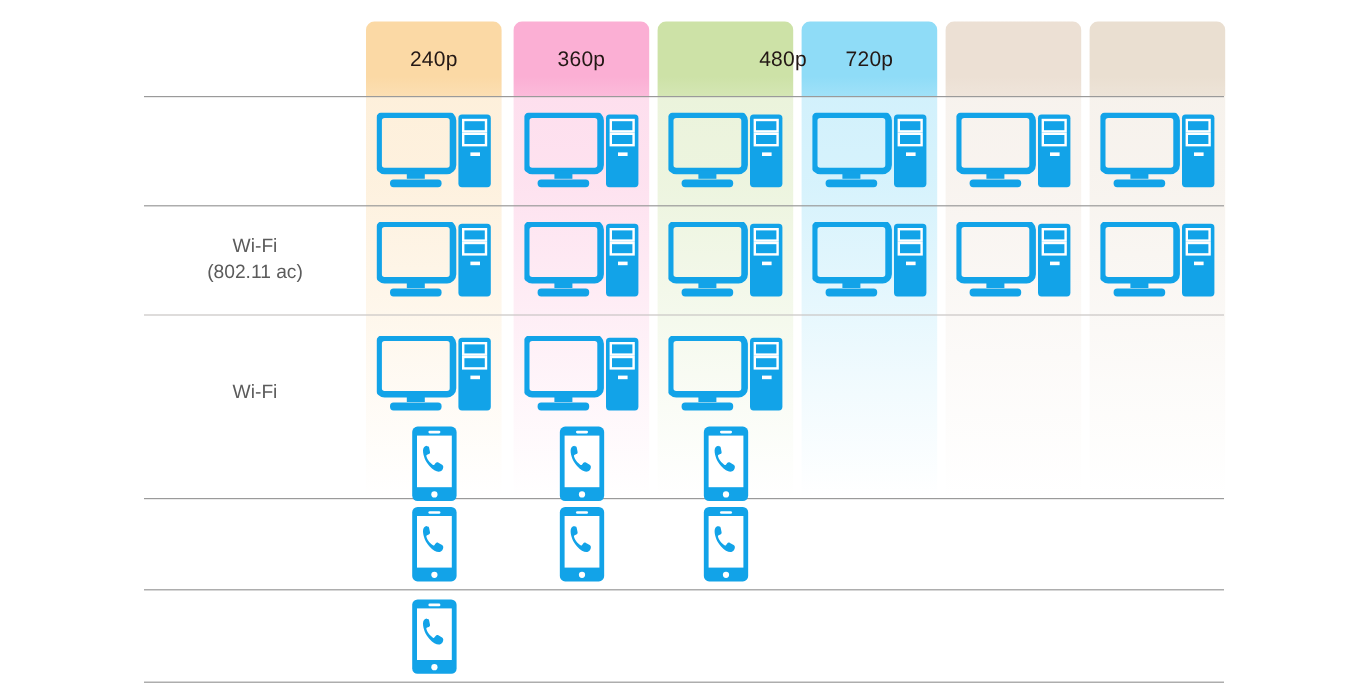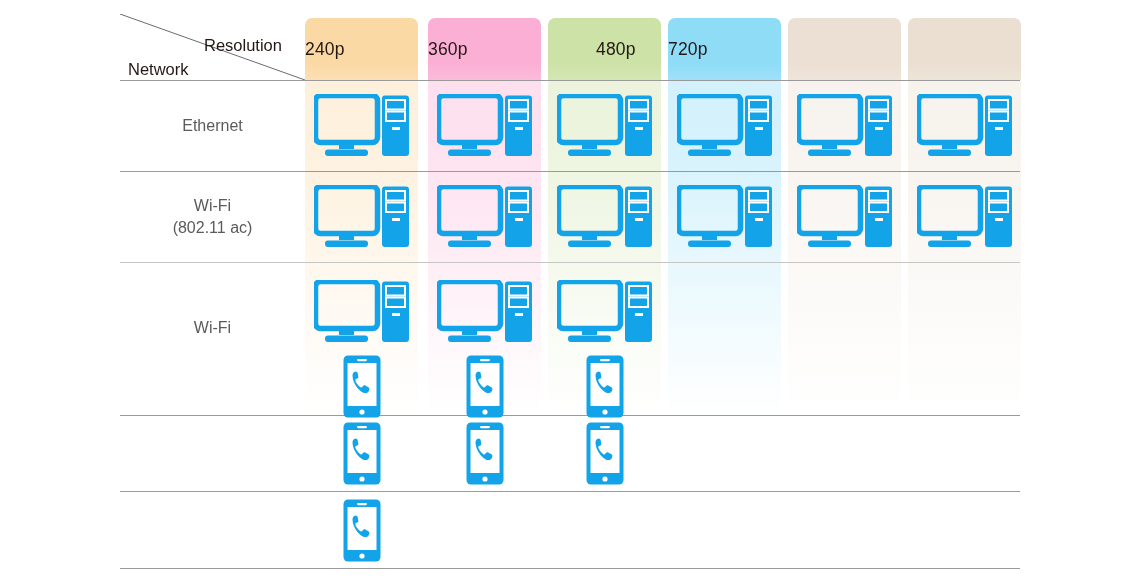--- a/index.html
+++ b/index.html
@@ -44,21 +44,21 @@
     height: 335px;
   }
 
   
   .col-head-label {
     position: absolute;
     top: 18px;
     width: 113px;
     height: 71px;
     line-height: 62px;
-    text-align: left;
+    text-align: center;
     font-size: 17.5px;
     color: #231815;
     letter-spacing: .2px;
   }
 
   
   .corner {
     position: absolute;
     left: 120px;
     top: 14px;
@@ -151,36 +151,26 @@
       <div class="band-body" style="background: linear-gradient(rgba(236, 224, 212, 0.4) 0%, rgba(236, 224, 212, 0.36) 22%, rgba(236, 224, 212, 0.25) 46%, rgba(236, 224, 212, 0.125) 72%, rgba(236, 224, 212, 0) 100%);"></div>
     </div>
     <div class="col-band" style="left: 908px;">
       <div class="band-head" style="background: linear-gradient(rgb(234, 223, 209) 0%, rgb(234, 223, 209) 74%, rgba(234, 223, 209, 0.85) 100%);"></div>
       <div class="band-body" style="background: linear-gradient(rgba(234, 223, 209, 0.4) 0%, rgba(234, 223, 209, 0.36) 22%, rgba(234, 223, 209, 0.25) 46%, rgba(234, 223, 209, 0.125) 72%, rgba(234, 223, 209, 0) 100%);"></div>
     </div>
     <div class="col-head-label" style="left: 305px;">240p</div>
     <div class="col-head-label" style="left: 428px;">360p</div>
     <div class="col-head-label" style="left: 548px; margin-left: 48px;">480p</div>
     <div class="col-head-label" style="left: 668px;">720p</div>
-    <div class="corner">
-      <svg width="185" height="66">
-        <line x1="0" y1="0" x2="185" y2="66" stroke="#6b6b6b" stroke-width="1"></line>
-      </svg>
-      <div class="corner-res">Resolution</div>
-      <div class="corner-net">Network</div>
-    </div>
     <div class="hline" style="top: 80px;"></div>
     <div class="hline" style="top: 171px;"></div>
     <div class="hline soft" style="top: 262px;"></div>
     <div class="hline" style="top: 415px;"></div>
     <div class="hline" style="top: 491px;"></div>
     <div class="hline" style="top: 568px;"></div>
-    <div class="row-label" style="top: 115px;">
-      <div>Ethernet</div>
-    </div>
     <div class="row-label" style="top: 195px;">
       <div>Wi-Fi</div>
       <div>(802.11 ac)</div>
     </div>
     <div class="row-label" style="top: 317px;">
       <div>Wi-Fi</div>
     </div>
     <div class="cell" style="left: 305px; top: 81px; height: 90px;">
       <div class="icon-stack">
         <div class="pc-icon" style="top: 13px;"><svg width="96" height="64" viewBox="0 0 96 64">

